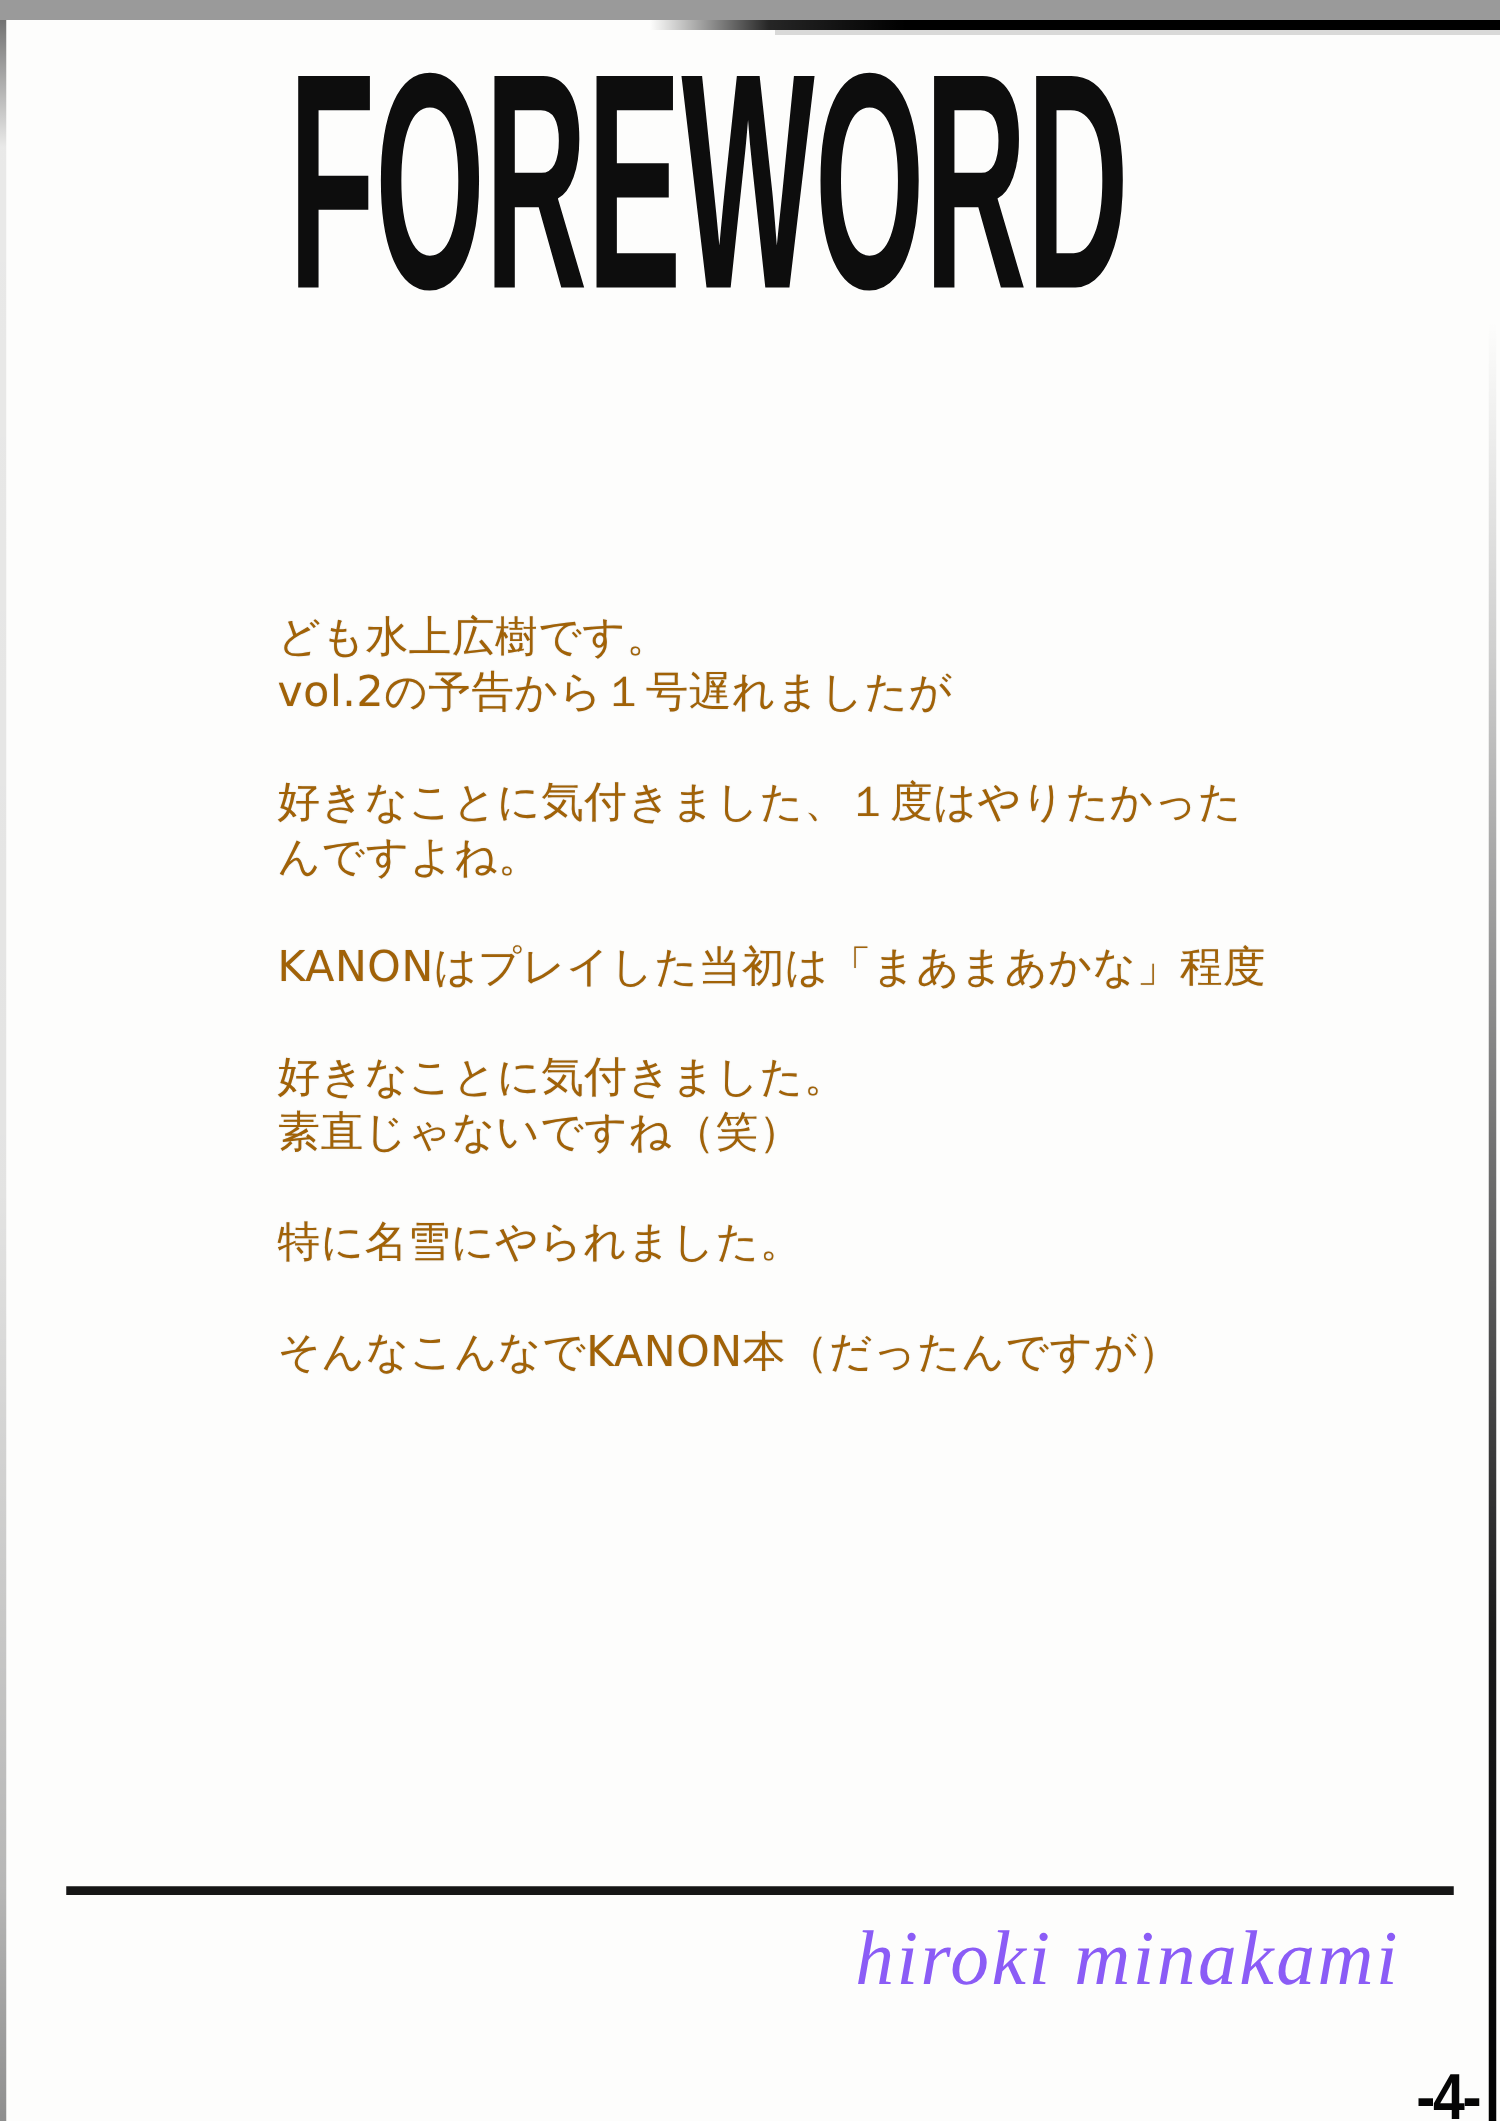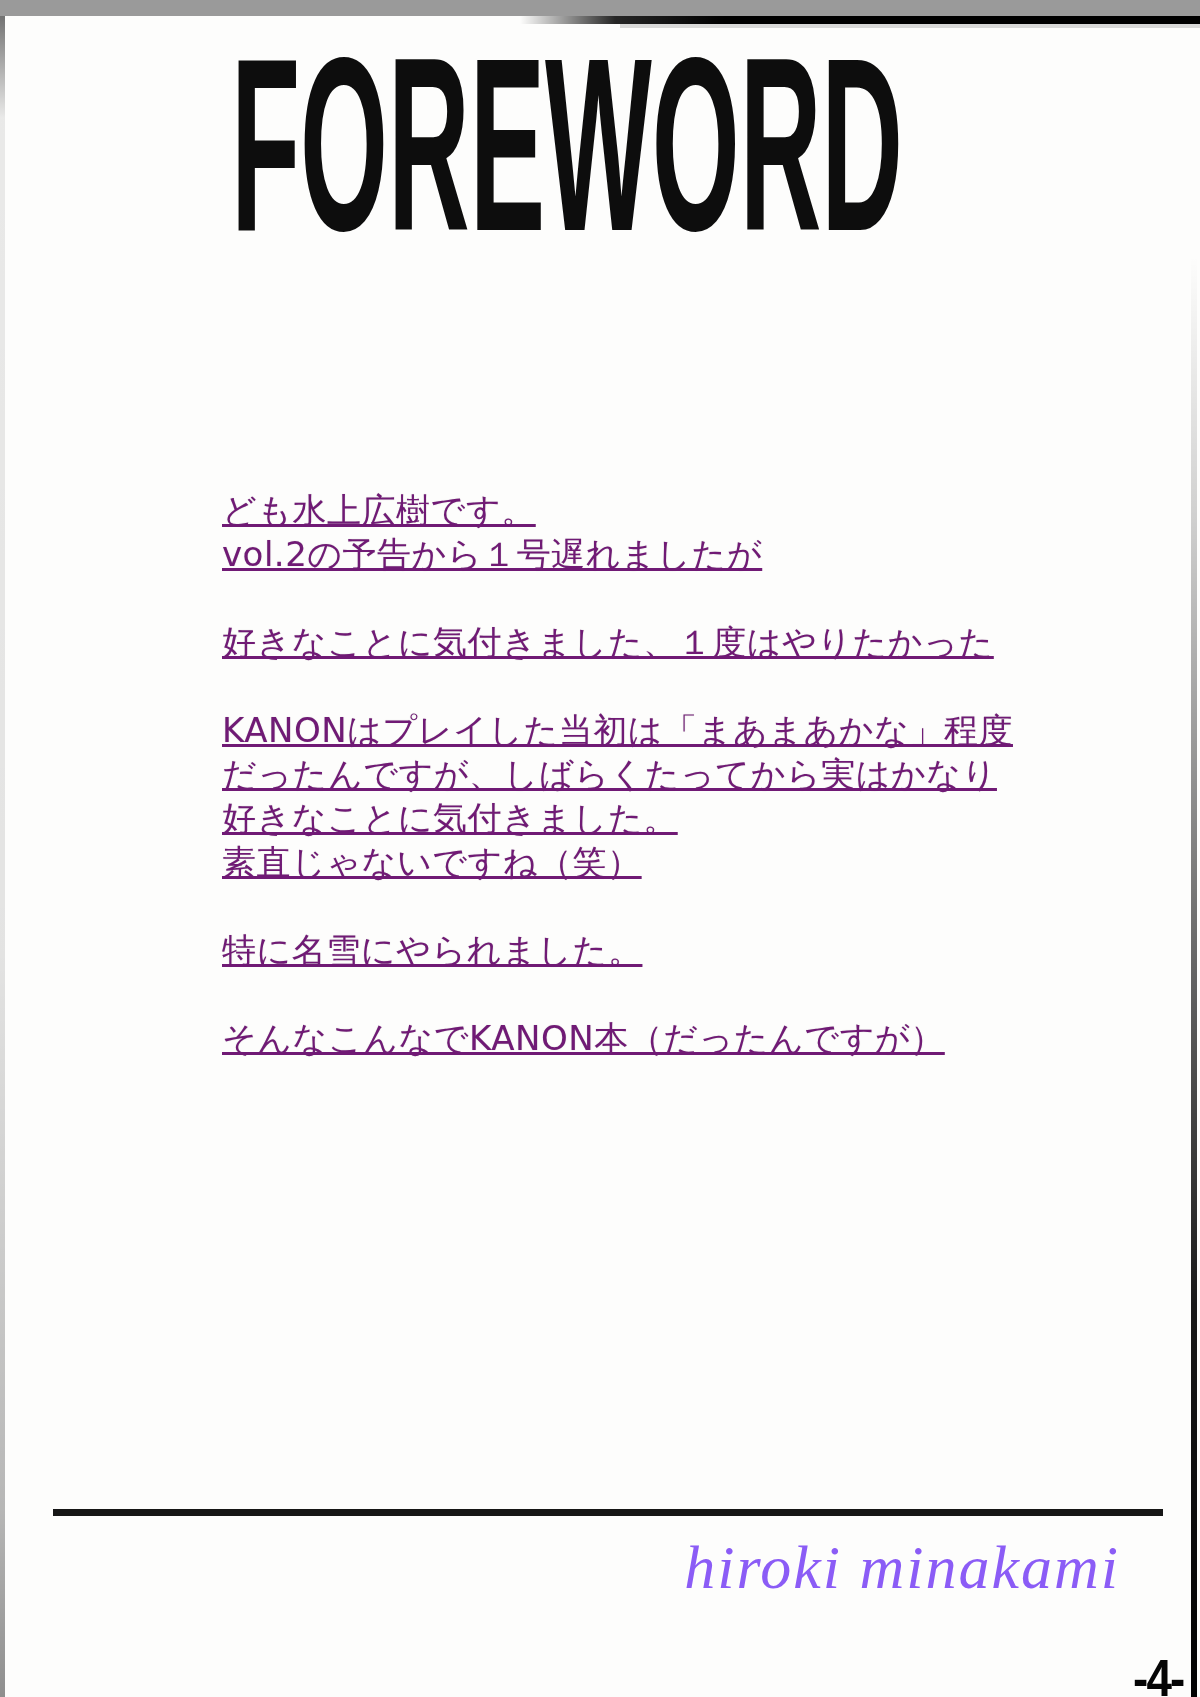--- a/index.html
+++ b/index.html
@@ -36,24 +36,23 @@
   .title-wrap{position:absolute;left:231px;top:37px;}
   .title-wrap svg text{
     font-family:"Liberation Sans","DejaVu Sans",sans-serif;
     font-weight:bold;
     fill:#0d0d0d;
   }
   
   .body-text{
     position:absolute;left:222px;top:472px;width:830px;
     font-size:34px;line-height:44px;
-    color:#701a75;
+    color:#a16207;
     letter-spacing:.5px;
     text-shadow:0 0 1px rgba(40,40,40,.25);
-    text-decoration:underline;
   }
   .body-text p{margin:0 0 44px 0;}
   .body-text .line{white-space:nowrap;}
   
   .footer-rule{
     position:absolute;left:53px;top:1493px;width:1110px;height:7px;
     background:#161616;
   }
   .signature{
     position:absolute;right:80px;top:1516px;
@@ -90,24 +89,25 @@
       <text x="0" y="177" font-size="246" textLength="672" lengthAdjust="spacingAndGlyphs">FOREWORD</text>
     </svg>
   </div>
 
   <div class="body-text">
     <p>
       <span class="line">ども水上広樹です。</span><br>
       <span class="line">vol.2の予告から１号遅れましたが</span><br>
       <br>
       <span class="line">好きなことに気付きました、１度はやりたかった</span><br>
+      <span class="line">んですよね。</span>
     </p>
     <p>
       <span class="line">KANONはプレイした当初は「まあまあかな」程度</span><br>
-      <span class="line">だったんですが、しばらくたってから実はかなり</span><br>
+      <br>
       <span class="line">好きなことに気付きました。</span><br>
       <span class="line">素直じゃないですね（笑）</span>
     </p>
     <p>
       <span class="line">特に名雪にやられました。</span><br>
     </p>
     <p>
       <span class="line">そんなこんなでKANON本（だったんですが）</span><br>
     </p>
   </div>

